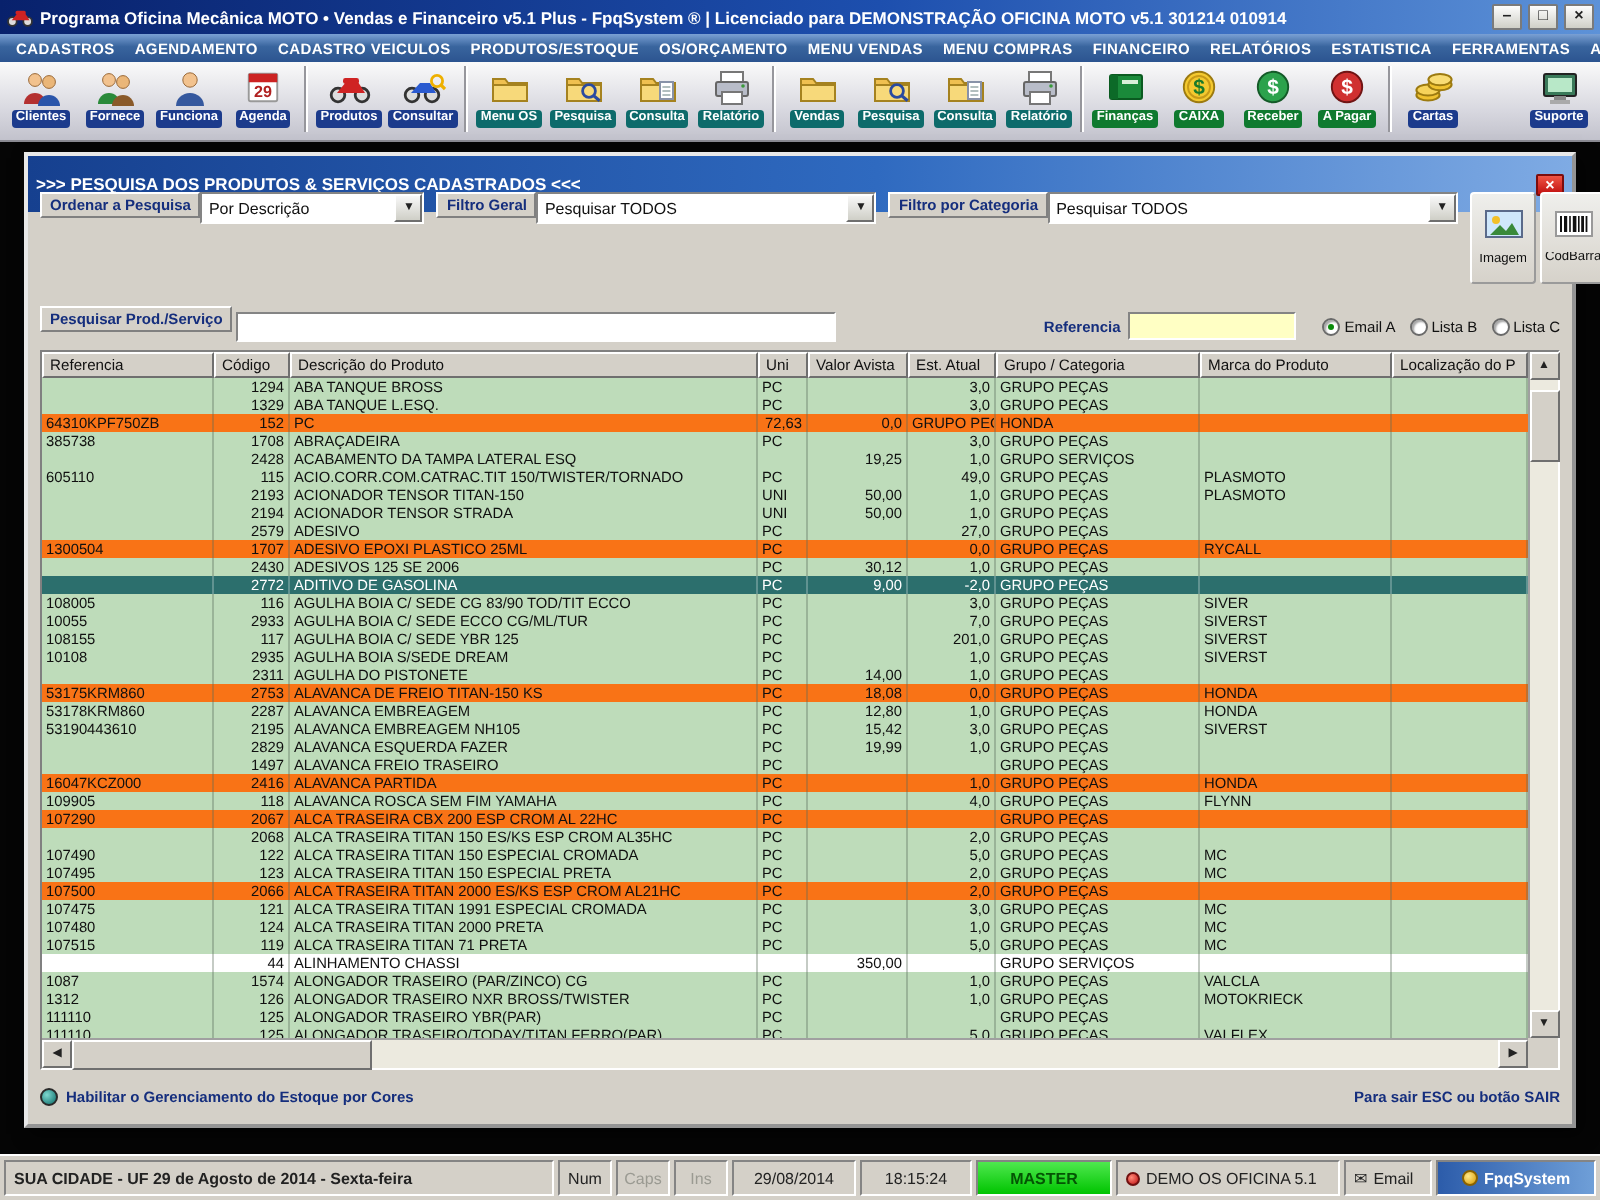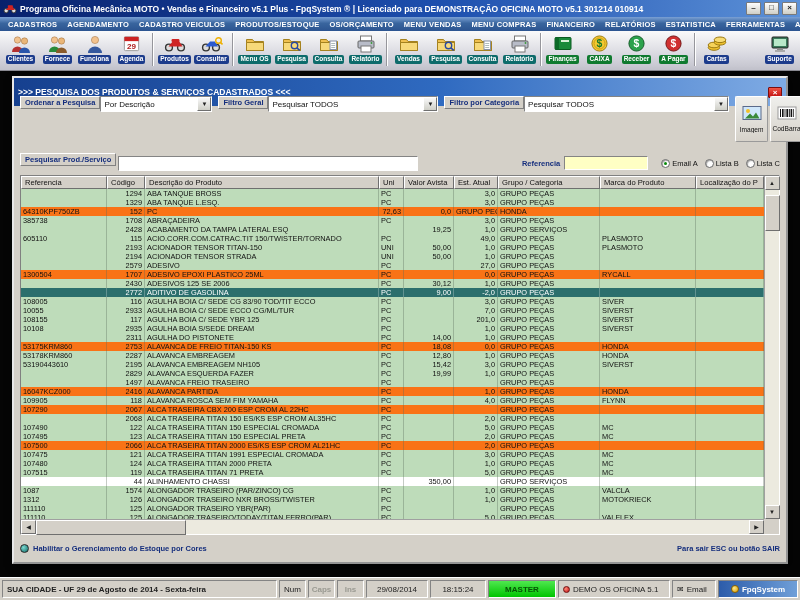--- a/index.html
+++ b/index.html
@@ -83,21 +83,21 @@
 #legend-swatches{display:flex;align-items:center}
 .lg{display:flex;align-items:center;gap:3px;margin-right:14px;white-space:nowrap;color:#111}
 .sw{width:17px;height:8px;border:1px solid #6f6f6f;flex:none}
 #legend .exit{margin-left:auto;font-weight:bold;color:#152e7d;white-space:nowrap}
 
 
 #statusbar{position:absolute;left:0;bottom:0;width:100%;height:23px;background:#d4d0c8;border-top:1px solid #fff;display:flex;align-items:stretch;padding:2px;gap:2px}
 .seg{border:1px solid;border-color:#848484 #fff #fff #848484;font-size:8px;display:flex;align-items:center;padding:0 4px;white-space:nowrap;overflow:hidden;color:#222}
 .seg.city{width:275px;font-weight:bold}
 .seg.key{width:27px;justify-content:center;font-weight:normal}
-.seg.key.off{color:#9a9a92;font-weight:bold}
+.seg.key.off{color:#9a9a92;font-weight:normal}
 .seg.date{width:62px;justify-content:center}
 .seg.time{width:56px;justify-content:center}
 .seg.master{width:68px;justify-content:center;background:linear-gradient(#4fe84f,#00c400);color:#045404;font-weight:bold}
 .seg.demo{width:112px;gap:3px}
 .seg.demo .dot{width:7px;height:7px;border-radius:50%;background:radial-gradient(circle at 35% 35%,#ff8a7a,#c01010);border:1px solid #701010;flex:none}
 .seg.email{width:44px;gap:3px}
 .seg.fpq{flex:1;background:linear-gradient(90deg,#2c5caa,#6f9fd8);color:#fff;font-weight:bold;justify-content:center;gap:3px}
 .seg.fpq .logo{width:8px;height:8px;border-radius:50%;background:radial-gradient(circle at 35% 35%,#ffe98a,#d89b00);border:1px solid #8a6200;flex:none}
 </style>
 </head>

